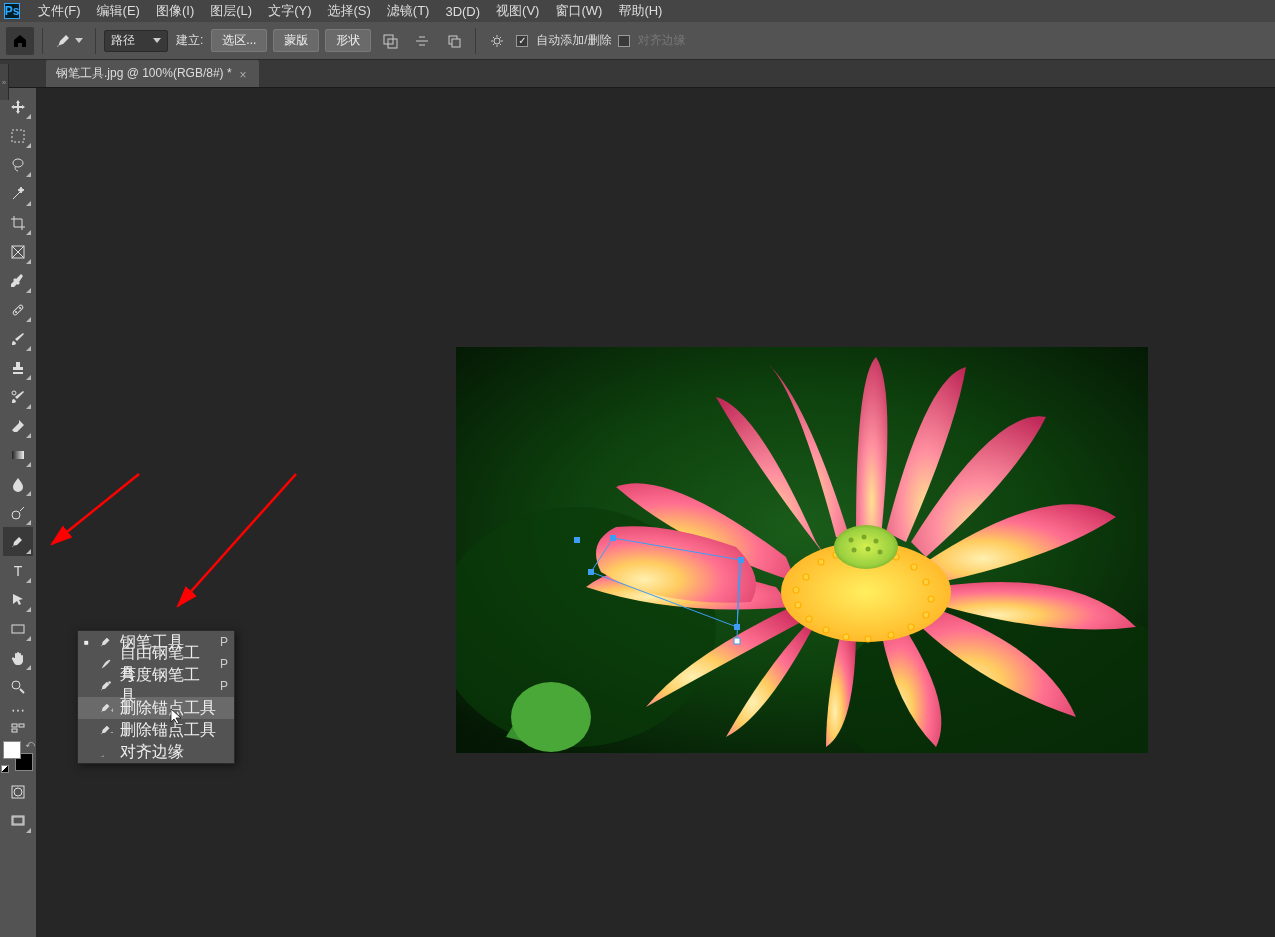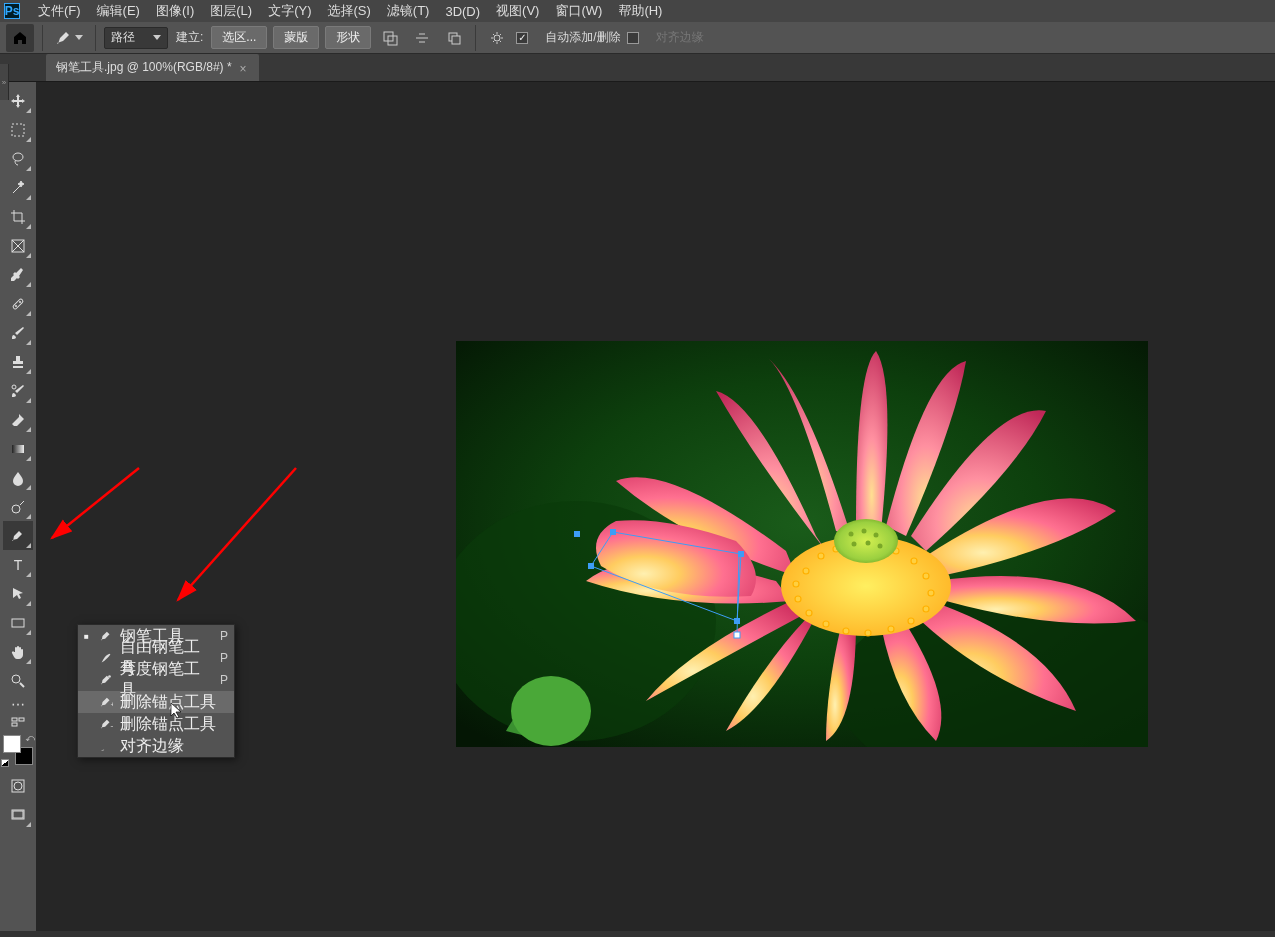--- a/index.html
+++ b/index.html
@@ -1,29 +1,29 @@
 <!DOCTYPE html>
 <html><head>
 <meta charset="utf-8">
 <style>
 * { margin: 0; padding: 0; box-sizing: border-box; font-family: "Microsoft YaHei", sans-serif; }
 body { background: #323232; width: 1275px; height: 937px; overflow: hidden; color: #ddd; font-size: 12px; }
 .menubar { background: #454545; height: 22px; display: flex; align-items: center; padding-left: 4px; }
 .ps-icon { width: 16px; height: 16px; background: #001d26; border: 1px solid #31a8ff; color: #31a8ff; font-size: 12px; font-weight: bold; display: flex; align-items: center; justify-content: center; margin-right: 10px; }
 .menubar .menu-item { padding: 0 8px; cursor: pointer; font-size: 13px; color: #ddd; }
-.optionsbar { background: #535353; height: 32px; display: flex; align-items: center; padding: 0 6px; gap: 6px; border-bottom: 1px solid #2a2a2a; }
+.optionsbar { background: #535353; height: 38px; display: flex; align-items: center; padding: 0 6px; gap: 6px; border-bottom: 1px solid #2a2a2a; }
 .home-btn { width: 28px; height: 28px; background: #393939; display: flex; align-items: center; justify-content: center; border-radius: 2px; cursor: pointer; }
 .opt-tool { display: flex; align-items: center; gap: 2px; padding: 0 4px; }
 .dropdown-hint { width: 0; height: 0; border-left: 4px solid transparent; border-right: 4px solid transparent; border-top: 5px solid #ccc; }
 .opt-sep { width: 1px; height: 26px; background: #3a3a3a; margin: 0 2px; }
 .select-field { background: #393939; height: 22px; padding: 0 6px; display: flex; align-items: center; gap: 18px; border: 1px solid #2a2a2a; border-radius: 2px; cursor: pointer; }
 .opt-label { color: #ddd; font-size: 12px; padding: 0 2px; }
 .opt-btn { background: #6a6a6a; border: 1px solid #7a7a7a; padding: 2px 10px; border-radius: 2px; font-size: 12px; color: #eee; cursor: pointer; }
 .icon-btn { width: 26px; height: 26px; display: flex; align-items: center; justify-content: center; cursor: pointer; }
-.checkbox-row { display: flex; align-items: center; gap: 17px; }
+.checkbox-row { display: flex; align-items: center; gap: 8px; }
 .cbx { width: 12px; height: 12px; border: 1px solid #999; background: #3a3a3a; display: flex; align-items: center; justify-content: center; }
 .cbx.checked::after { content: '✓'; font-size: 10px; color: #eee; line-height: 1; }
 .cbx-label-disabled { color: #777; }
 .tabbar { background: #383838; height: 28px; display: flex; align-items: flex-end; padding-left: 46px; border-bottom: 1px solid #1a1a1a; }
 .doc-tab { background: #535353; padding: 5px 12px 5px 10px; font-size: 12px; color: #ddd; display: flex; align-items: flex-end; gap: 8px; border-top-left-radius: 2px; border-top-right-radius: 2px; }
 .doc-tab .close { color: #aaa; cursor: pointer; font-size: 12px; }
 .workspace { display: flex; height: calc(937px - 22px - 38px - 28px); }
 .toolbar { width: 36px; background: #535353; display: flex; flex-direction: column; align-items: center; padding: 4px 0; gap: 0; }
 .tool { width: 30px; height: 29px; display: flex; align-items: center; justify-content: center; position: relative; cursor: pointer; }
 .tool.active { background: #393939; }

